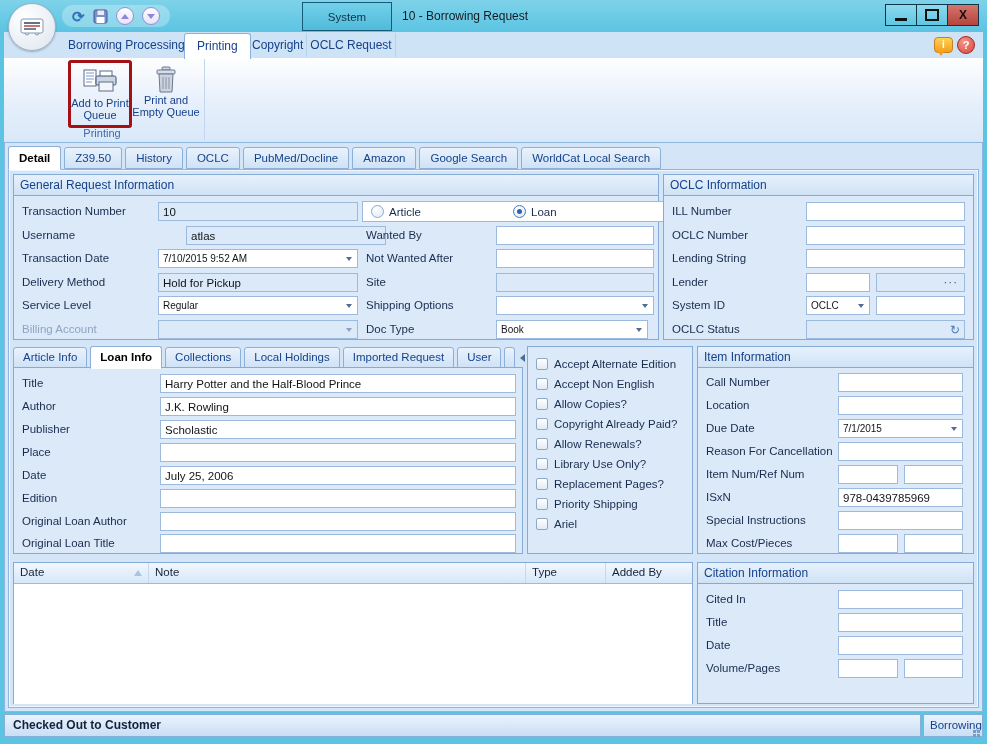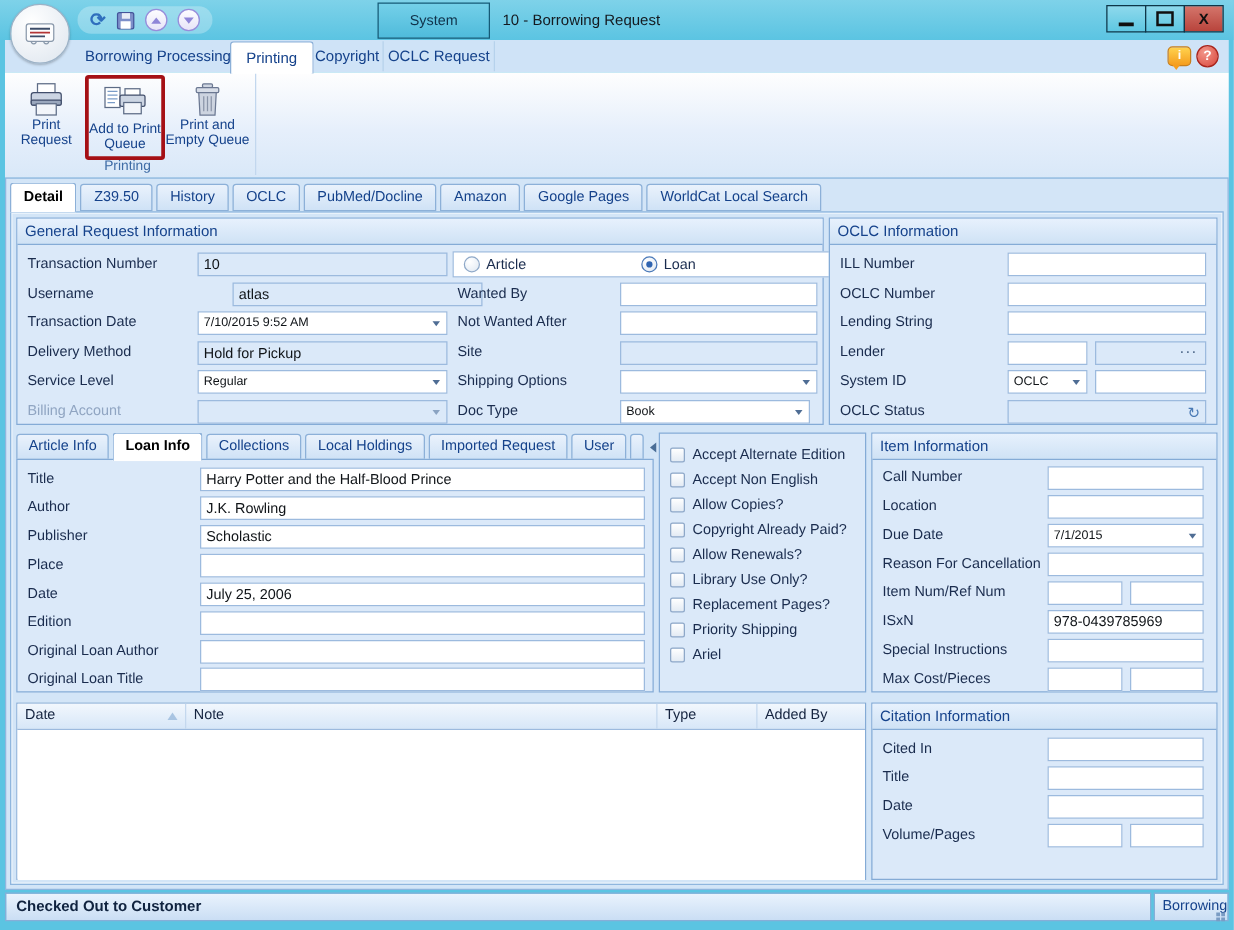--- a/index.html
+++ b/index.html
@@ -165,31 +165,20 @@
     <div class="rtab" style="left:52px;">Borrowing Processing</div>
     <div class="rtab active" style="left:180px;">Printing</div>
     <div class="rtab" style="left:236px;">Copyright</div>
     <div class="rtab oclcreq">OCLC Request</div>
     <span class="info-balloon">i</span>
     <span class="help-circle">?</span>
   </div>
 
   <div class="ribbon-body">
     <div class="print-group">
-      <div class="rbtn" style="left:4px;width:54px;">
-        <span class="ricon">
-          <svg width="32" height="28">
-              <rect x="9" y="1" width="14" height="8" fill="#fff" stroke="#5d6c86"></rect>
-              <rect x="4" y="8" width="24" height="10" rx="2" fill="#ccd5e3" stroke="#414e6b"></rect>
-              <rect x="4" y="14" width="24" height="4" rx="1" fill="#9aa7bd" stroke="#414e6b"></rect>
-              <rect x="8" y="17" width="16" height="9" fill="#f2f5fa" stroke="#5d6c86"></rect>
-            </svg>
-        </span>
-        <span>Print Request</span>
-      </div>
       <div class="rbtn highlighted" style="left:62px;width:58px;">
         <span class="ricon">
           <svg width="34" height="28">
               <rect x="1" y="1" width="12" height="16" fill="#fff" stroke="#5d6c86"></rect>
               <line x1="3" y1="4" x2="11" y2="4" stroke="#7a9cc8"></line>
               <line x1="3" y1="7" x2="11" y2="7" stroke="#7a9cc8"></line>
               <line x1="3" y1="10" x2="11" y2="10" stroke="#7a9cc8"></line>
               <line x1="3" y1="13" x2="9" y2="13" stroke="#7a9cc8"></line>
               <rect x="17" y="2" width="12" height="6" fill="#fff" stroke="#5d6c86"></rect>
               <rect x="13" y="7" width="20" height="9" rx="1.5" fill="#ccd5e3" stroke="#414e6b"></rect>
@@ -216,21 +205,21 @@
   </div>
 
   <div class="workspace">
     <div class="doc-tabs">
       <div class="dtab active">Detail</div>
       <div class="dtab">Z39.50</div>
       <div class="dtab">History</div>
       <div class="dtab">OCLC</div>
       <div class="dtab">PubMed/Docline</div>
       <div class="dtab">Amazon</div>
-      <div class="dtab">Google Pages</div>
+      <div class="dtab">Google Search</div>
       <div class="dtab">WorldCat Local Search</div>
     </div>
 
     <div class="content">
 
       <div class="gb" style="left:4px;top:4px;width:646px;height:166px;">
         <div class="gb-hdr">General Request Information</div>
         <div class="gb-body">
           <div class="lbl" style="left:8px;top:6px;">Transaction Number</div>
           <input class="inp ro" style="left: 144px; top: 6px; width: 200px;" readonly="" value="10">

